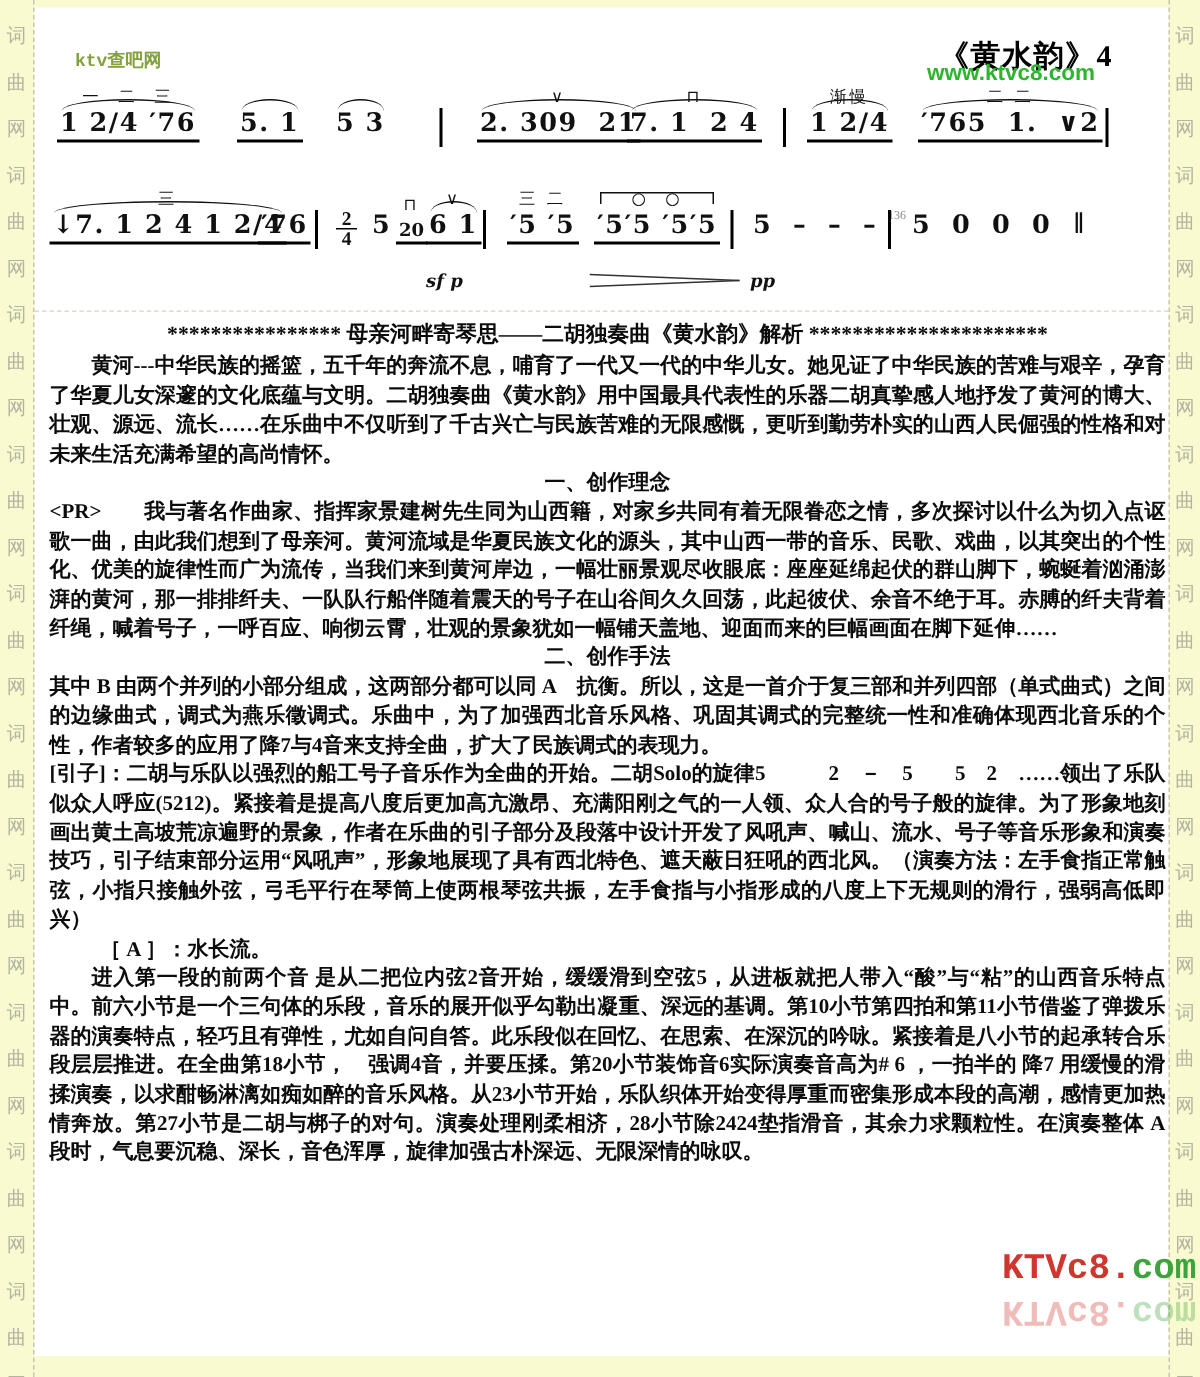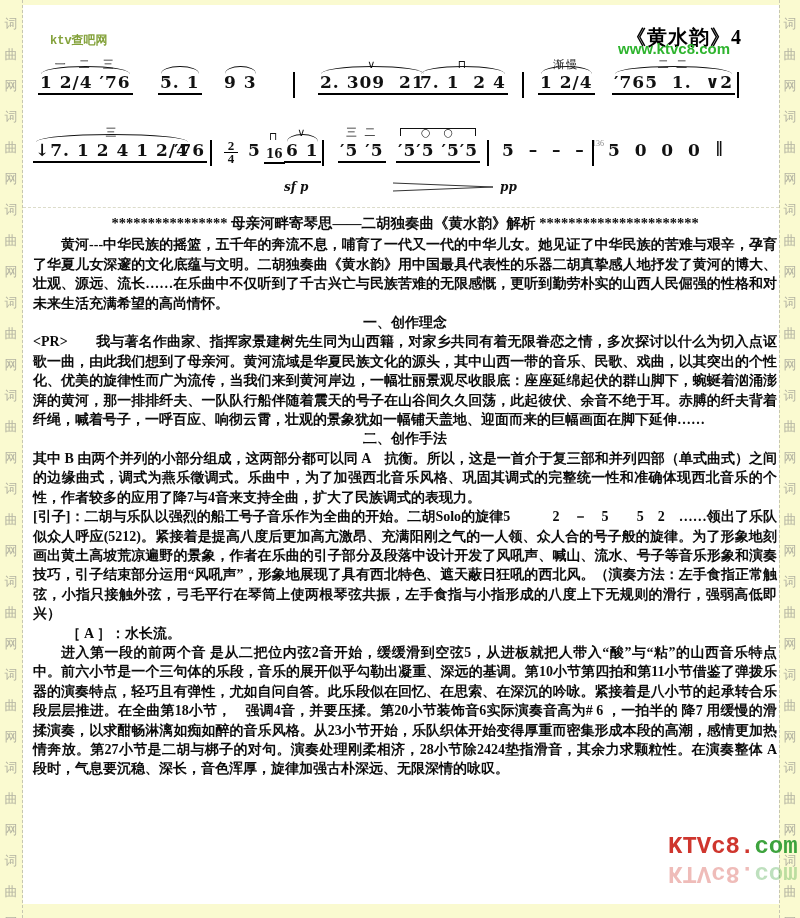--- a/index.html
+++ b/index.html
@@ -83,35 +83,35 @@
 <div class="dashh"></div>
 
 <div class="brand">ktv查吧网</div>
 <div class="sheet-title"><span>《黄水韵》</span><span>4</span></div>
 <div class="urlwm">www.ktvc8.com</div>
 
 <div class="score">
 
   <div class="ng u arc" style="left:38px;top:2px;"><div class="ab">一  二  三</div><div class="nt">1 2/4 ′76</div></div>
   <div class="ng u arc" style="left:158px;top:2px;"><div class="ab"></div><div class="nt">5. 1</div></div>
-  <div class="ng arc" style="left:222px;top:2px;"><div class="ab"></div><div class="nt">9 3</div></div>
+  <div class="ng arc" style="left:222px;top:2px;"><div class="ab"></div><div class="nt">5 3</div></div>
   <div class="bar" style="left:293px;top:16px;"></div>
   <div class="ng u arc" style="left:318px;top:2px;"><div class="ab">∨</div><div class="nt">2. 309  21</div></div>
   <div class="ng u arc" style="left:418px;top:2px;"><div class="ab">⊓</div><div class="nt">7. 1  2 4</div></div>
   <div class="bar" style="left:522px;top:16px;"></div>
   <div class="ng u arc" style="left:538px;top:2px;"><div class="ab">渐慢</div><div class="nt">1 2/4</div></div>
   <div class="ng u arc" style="left:612px;top:2px;"><div class="ab">二 二</div><div class="nt">′765  1.  ∨2</div></div>
   <div class="bar" style="left:737px;top:16px;"></div>
 
   <div class="ng u arc" style="left:33px;top:70px;"><div class="ab">三</div><div class="nt">↓7. 1 2 4 1 2/4</div></div>
   <div class="ng u" style="left:172px;top:70px;"><div class="ab"></div><div class="nt">′76</div></div>
   <div class="bar" style="left:210px;top:84px;"></div>
   <div class="ts" style="left:224px;top:84px;"><span>2</span><span class="tsb">4</span></div>
   <div class="ng" style="left:246px;top:70px;"><div class="ab"></div><div class="nt">5</div></div>
-  <div class="ng sm u" style="left:264px;top:74px;"><div class="ab">⊓</div><div class="nt">16</div></div>
+  <div class="ng sm u" style="left:264px;top:74px;"><div class="ab">⊓</div><div class="nt">20</div></div>
   <div class="ng u arc" style="left:284px;top:70px;"><div class="ab">∨</div><div class="nt">6 1</div></div>
   <div class="dyn" style="left:284px;top:124px;">sf p</div>
   <div class="bar" style="left:322px;top:84px;"></div>
   <div class="ng u" style="left:338px;top:70px;"><div class="ab">三 二</div><div class="nt">′5 ′5</div></div>
   <div class="ng u brk" style="left:396px;top:70px;"><div class="ab">○  ○</div><div class="nt">′5′5 ′5′5</div></div>
   <svg class="hairpin" style="left:393px;top:126px;" width="102" height="10" viewBox="0 0 102 10">
       <line x1="0" y1="1" x2="100" y2="5" stroke="#333" stroke-width="1"></line>
       <line x1="0" y1="9" x2="100" y2="5" stroke="#333" stroke-width="1"></line>
     </svg>
   <div class="dyn" style="left:500px;top:124px;">pp</div>

